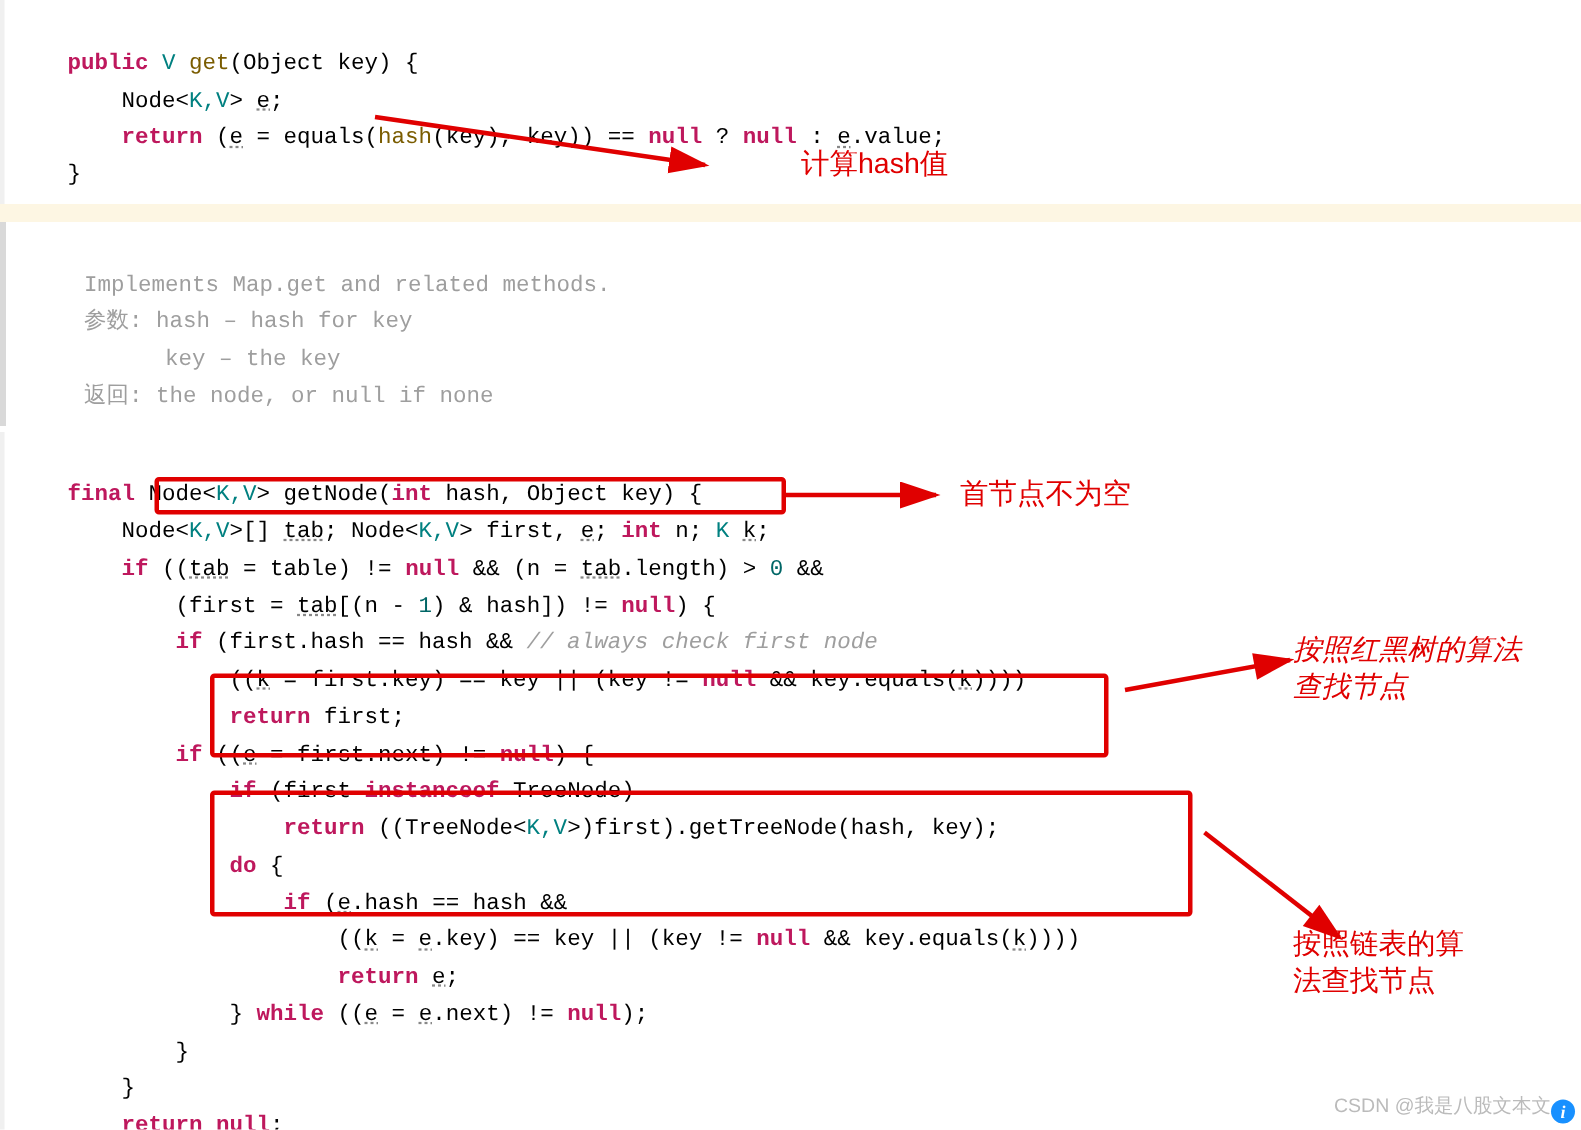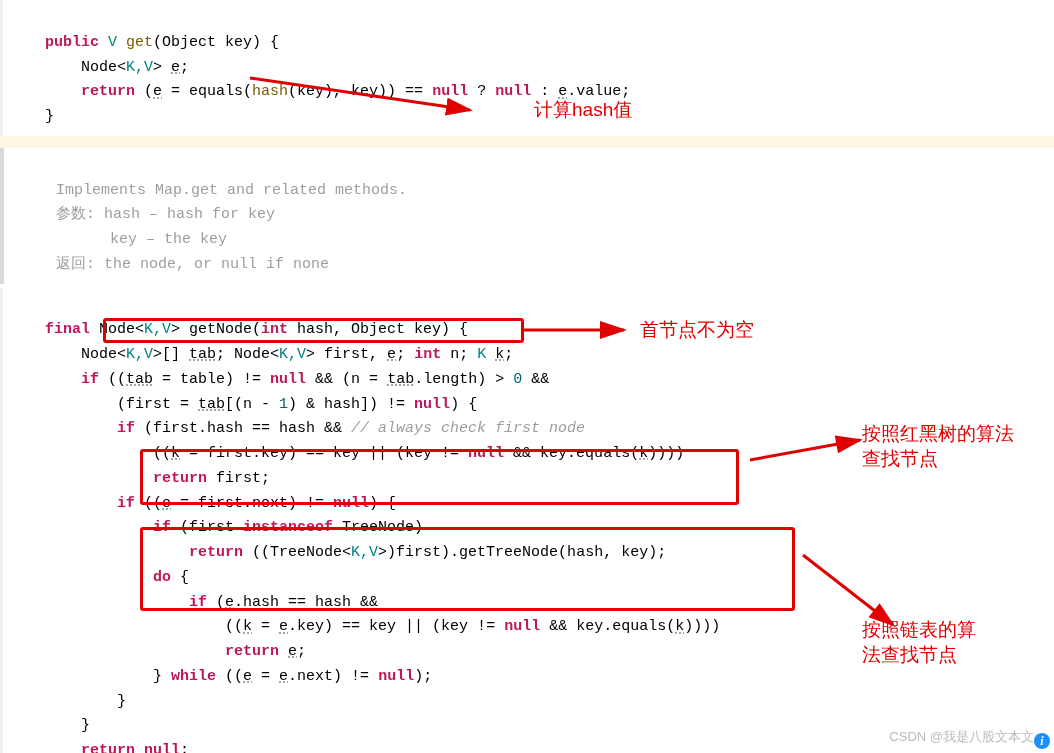--- a/index.html
+++ b/index.html
@@ -154,21 +154,21 @@
   <defs>
       <marker id="ah4" markerWidth="10" markerHeight="10" refX="1" refY="3" orient="auto">
         <path d="M9,0 L0,3 L9,6 Z" fill="#e00000"></path>
       </marker>
     </defs>
   <line x1="100" y1="80" x2="10" y2="10" stroke="#e00000" stroke-width="3" marker-start="url(#ah4)"></line>
 </svg>
 
 <div class="annotation" style="left:486px; top:98px;margin-left:48px;">计算hash值</div>
 <div class="annotation" style="left:640px; top:318px;">首节点不为空</div>
-<div class="annotation" style="left:862px; top:422px;">
+<div class="annotation" style="left:862px; top:422px;font-style:italic;">
   <span>按照红黑树的算法</span><br>
   <span>查找节点</span>
 </div>
 <div class="annotation" style="left:862px; top:618px;">
   <span>按照链表的算</span><br>
   <span>法查找节点</span>
 </div>
 
 <div class="watermark">CSDN @我是八股文本文</div>
 <div class="info-icon">i</div>

